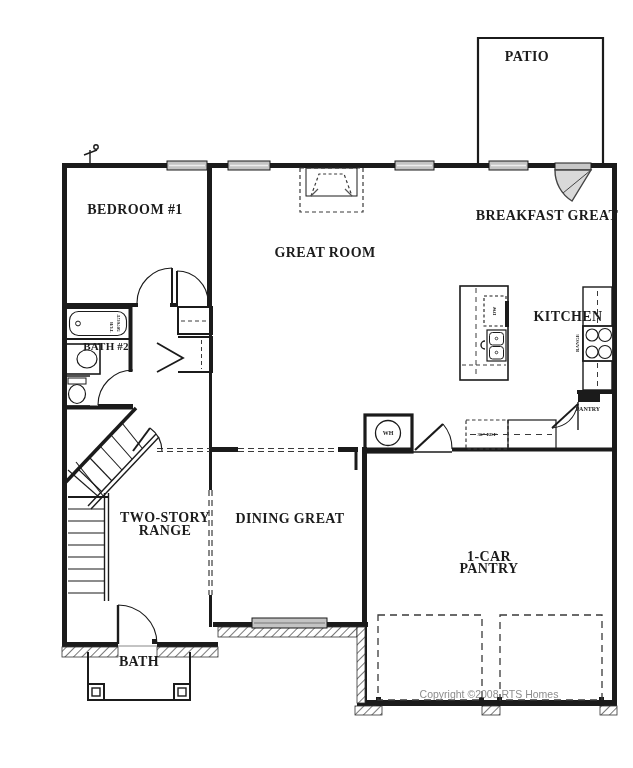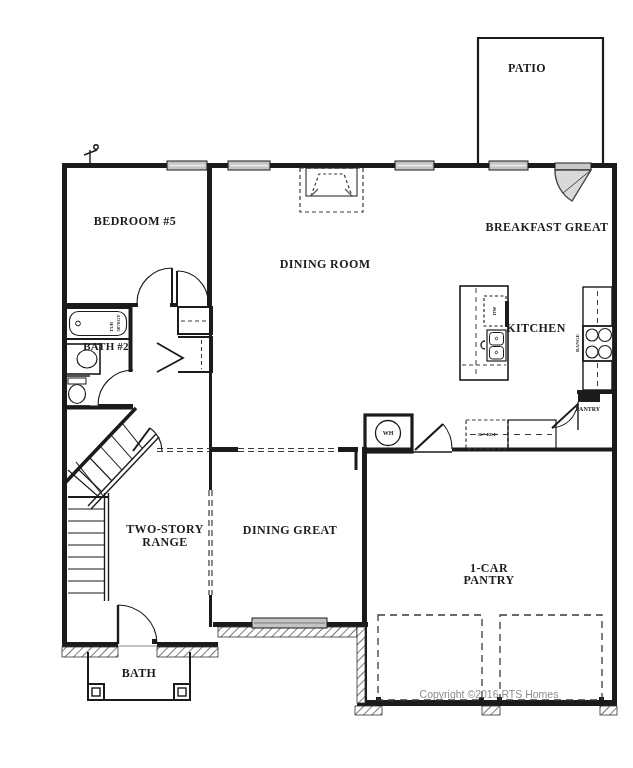--- a/index.html
+++ b/index.html
@@ -1,21 +1,21 @@
 <!DOCTYPE html>
 <html><head>
 <meta charset="utf-8">
 <style>
   html,body{margin:0;padding:0;background:#ffffff;}
   .stage{position:relative;width:633px;height:768px;background:#ffffff;overflow:hidden;
          font-family:"Liberation Serif",serif;}
   .plan-svg{position:absolute;left:0;top:0;}
   .lbl{position:absolute;transform:translate(-50%,-50%);font-weight:bold;color:#1c1c1c;
        white-space:nowrap;letter-spacing:.4px;line-height:1.15;text-align:center;}
-  .lbl-room{font-size:12px;margin-top:12px;}
+  .lbl-room{font-size:14px;}
   .lbl-small{font-size:11px;letter-spacing:.2px;}
   .lbl-tiny{font-size:6px;letter-spacing:0;}
   .lbl-micro{font-size:5px;letter-spacing:0;}
   .rot{transform:translate(-50%,-50%) rotate(-90deg);}
   .copyright{position:absolute;transform:translate(-50%,-50%);font-family:"Liberation Sans",sans-serif;
              font-size:10.5px;color:#8d8d8d;white-space:nowrap;font-weight:normal;}
 </style>
 </head>
 <body>
 
@@ -253,34 +253,34 @@
     <line x1="413" y1="452" x2="452" y2="452" stroke-width="1.4"></line>
   </g>
 
   <g stroke="#3a3a3a" fill="none" stroke-width="1.3">
     <rect x="378" y="615" width="104" height="85" stroke-dasharray="7,5"></rect>
     <rect x="500" y="615" width="102" height="85" stroke-dasharray="7,5"></rect>
   </g>
 </svg>
 
   <div class="lbl lbl-room" style="left:527px;top:57px">PATIO</div>
-  <div class="lbl lbl-room" style="left:135px;top:210px">BEDROOM #5</div>
-  <div class="lbl lbl-room" style="left:325px;top:253px">DINING ROOM</div>
+  <div class="lbl lbl-room" style="left:135px;top:210px">BEDROOM #1</div>
+  <div class="lbl lbl-room" style="left:325px;top:253px">GREAT ROOM</div>
   <div class="lbl lbl-room" style="left:547px;top:216px">BREAKFAST GREAT</div>
-  <div class="lbl lbl-room" style="left:536px;top:317px">KITCHEN</div>
+  <div class="lbl lbl-room" style="left:568px;top:317px">KITCHEN</div>
   <div class="lbl lbl-small" style="left:106px;top:346px">BATH #2</div>
   <div class="lbl lbl-room" style="left:165px;top:518px">TWO-STORY</div>
   <div class="lbl lbl-room" style="left:165px;top:531px">RANGE</div>
   <div class="lbl lbl-room" style="left:290px;top:519px">DINING GREAT</div>
   <div class="lbl lbl-room" style="left:489px;top:557px">1-CAR</div>
   <div class="lbl lbl-room" style="left:489px;top:569px">PANTRY</div>
   <div class="lbl lbl-room" style="left:139px;top:662px">BATH</div>
   <div class="lbl lbl-tiny" style="left:588px;top:409px">PANTRY</div>
 
   <div class="lbl lbl-tiny" style="left:388px;top:433px">WH</div>
   <div class="lbl lbl-micro" style="left:487px;top:435px">36" REF</div>
   <div class="lbl lbl-micro rot" style="left:495px;top:311px">DW</div>
   <div class="lbl lbl-micro rot" style="left:578px;top:343px">RANGE</div>
   <div class="lbl lbl-micro rot" style="left:112px;top:327px">TUB</div>
   <div class="lbl lbl-micro rot" style="left:119px;top:323px">5076GT</div>
 
-  <div class="copyright" style="left:489px;top:694px">Copyright ©2016 RTS Homes</div>
+  <div class="copyright" style="left:489px;top:694px">Copyright ©2008 RTS Homes</div>
 </div>
 
 </body></html>

